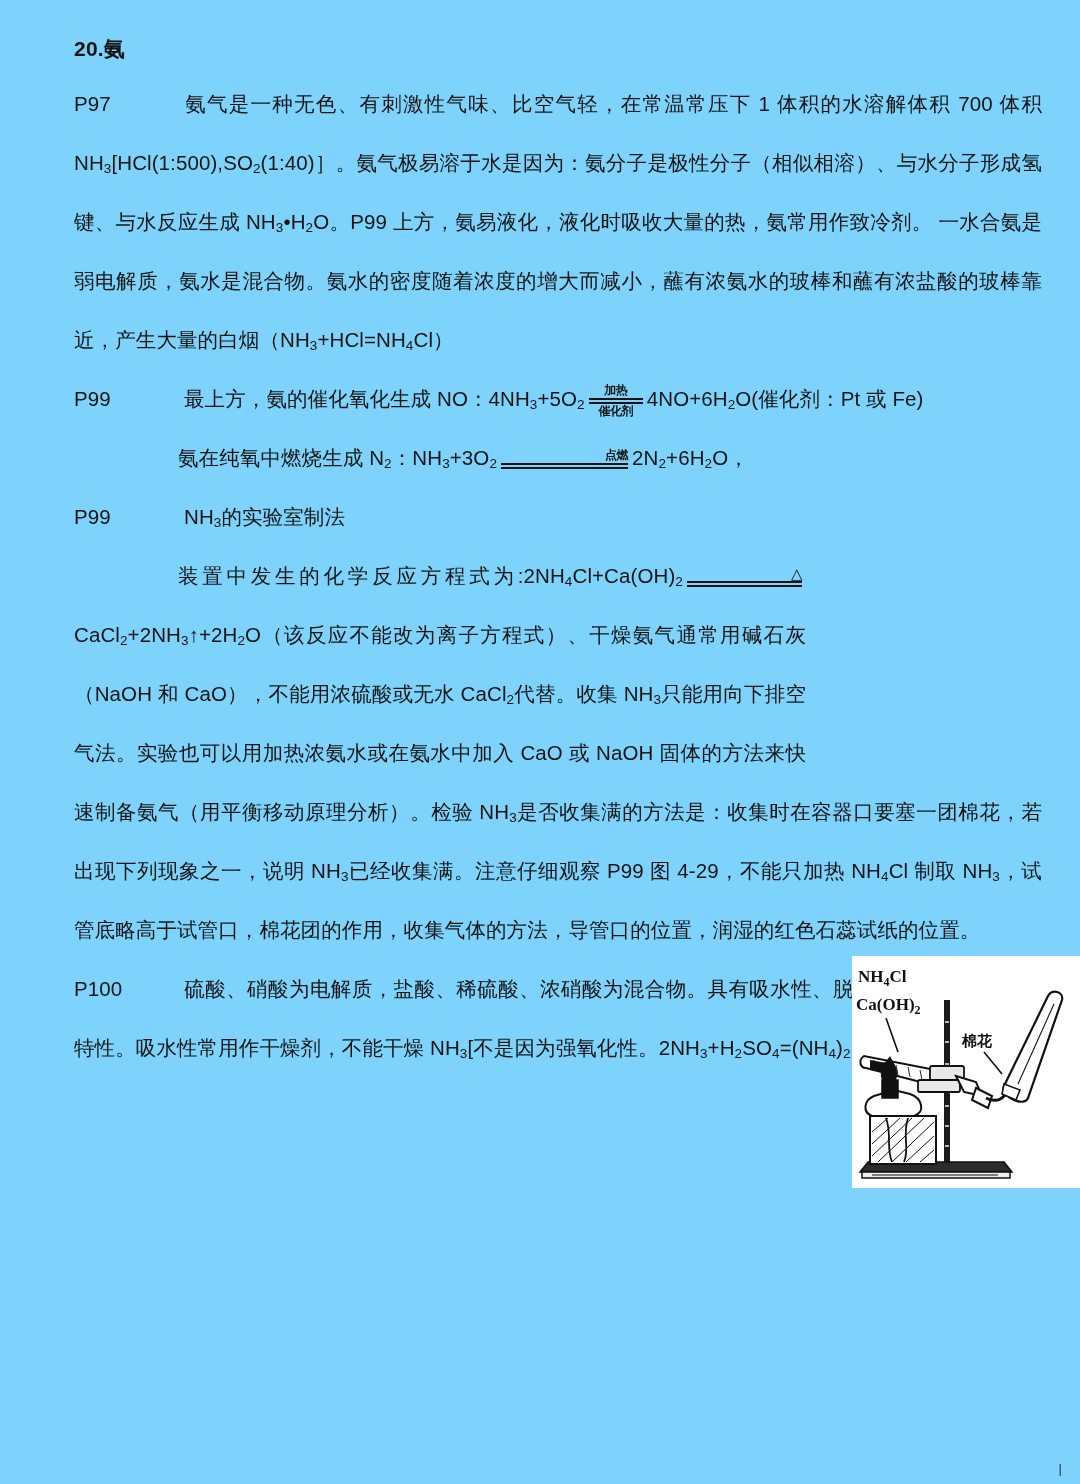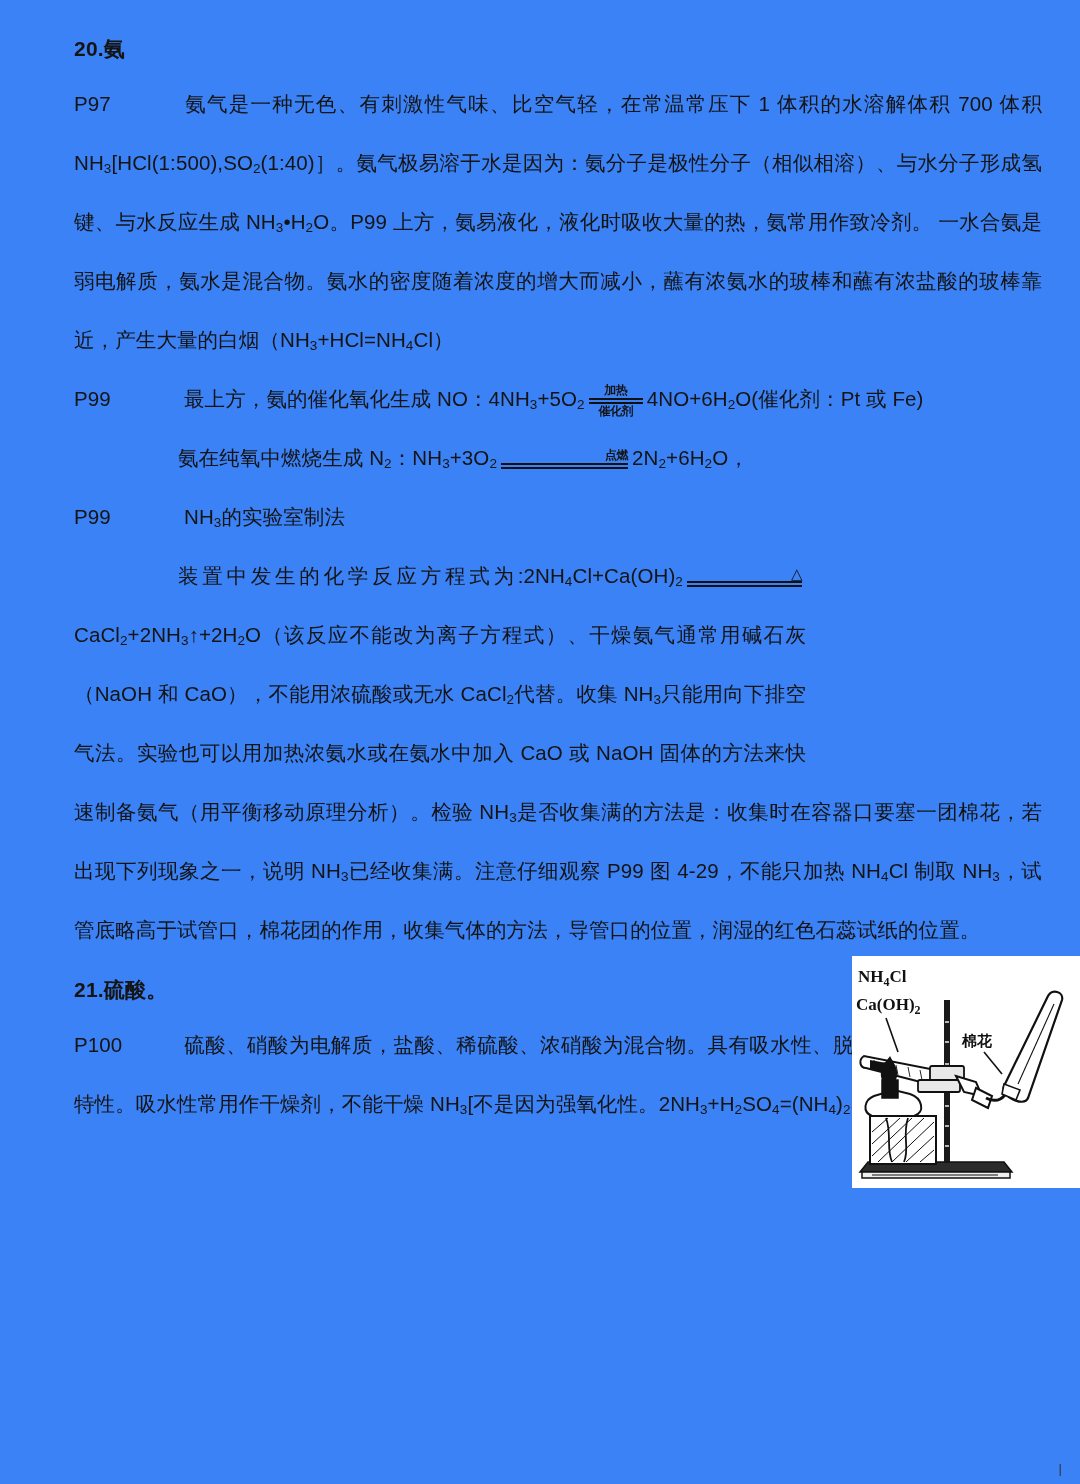--- a/index.html
+++ b/index.html
@@ -9,21 +9,21 @@
     background: #ffffff;
   }
   body {
     font-family: "Liberation Sans", "DejaVu Sans", sans-serif;
     color: #111111;
   }
   .page {
     position: relative;
     width: 1080px;
     height: 1484px;
-    background: #3b82f6;
+    background: #7dd3fc;
     overflow: hidden;
     box-sizing: border-box;
     padding: 18px 22px 0 74px;
   }
   .doc {
     position: relative;
     width: 968px;
     font-size: 20.5px;
     line-height: 59px;
     letter-spacing: 0.1px;
@@ -148,21 +148,20 @@
 
     <p class="para hang"><span>氨在纯氧中燃烧生成 N</span><sub>2</sub><span>：NH</span><sub>3</sub><span>+3O</span><sub>2</sub><span class="rxn only-top tight"><span class="top">点燃</span><span class="bar"></span><span class="bot"></span></span><span>2N</span><sub>2</sub><span>+6H</span><sub>2</sub><span>O，</span></p>
 
 
     <p class="para"><span class="indent-label">P99</span><span>NH</span><sub>3</sub><span>的实验室制法</span></p>
 
     <div class="float-fig"></div>
 
     <p class="para hang2"><span>装置中发生的化学反应方程式为:2NH</span><sub>4</sub><span>Cl+Ca(OH)</span><sub>2</sub><span class="rxn only-top tri tight"><span class="top">△</span><span class="bar"></span><span class="bot"></span></span><span>CaCl</span><sub>2</sub><span>+2NH</span><sub>3</sub><span>↑+2H</span><sub>2</sub><span>O（该反应不能改为离子方程式）、干燥氨气通常用碱石灰（NaOH 和 CaO），不能用浓硫酸或无水 CaCl</span><sub>2</sub><span>代替。收集 NH</span><sub>3</sub><span>只能用向下排空气法。实验也可以用加热浓氨水或在氨水中加入 CaO 或 NaOH 固体的方法来快速制备氨气（用平衡移动原理分析）。检验 NH</span><sub>3</sub><span>是否收集满的方法是：收集时在容器口要塞一团棉花，若出现下列现象之一，说明 NH</span><sub>3</sub><span>已经收集满。注意仔细观察 P99 图 4-29，不能只加热 NH</span><sub>4</sub><span>Cl 制取 NH</span><sub>3</sub><span>，试管底略高于试管口，棉花团的作用，收集气体的方法，导管口的位置，润湿的红色石蕊试纸的位置。</span></p>
 
-    <h2 class="heading">21.硫酸。</h2>
 
     <p class="para"><span class="indent-label">P100</span><span>硫酸、硝酸为电解质，盐酸、稀硫酸、浓硝酸为混合物。具有吸水性、脱水性、强氧化性三大特性。吸水性常用作干燥剂，不能干燥 NH</span><sub>3</sub><span>[不是因为强氧化性。2NH</span><sub>3</sub><span>+H</span><sub>2</sub><span>SO</span><sub>4</sub><span>=(NH</span><sub>4</sub><span>)</span><sub>2</sub><span>SO</span><sub>4</sub><span>]具有吸水性</span></p>
 
   </div>
 
   <div class="figure">
     <svg width="228" height="232" viewBox="0 0 228 232" xmlns="http://www.w3.org/2000/svg">
       <rect x="0" y="0" width="228" height="232" fill="#ffffff"></rect>
 
       <text class="fig-label" x="6" y="26">NH<tspan font-size="12" dy="4">4</tspan><tspan dy="-4">Cl</tspan></text>

